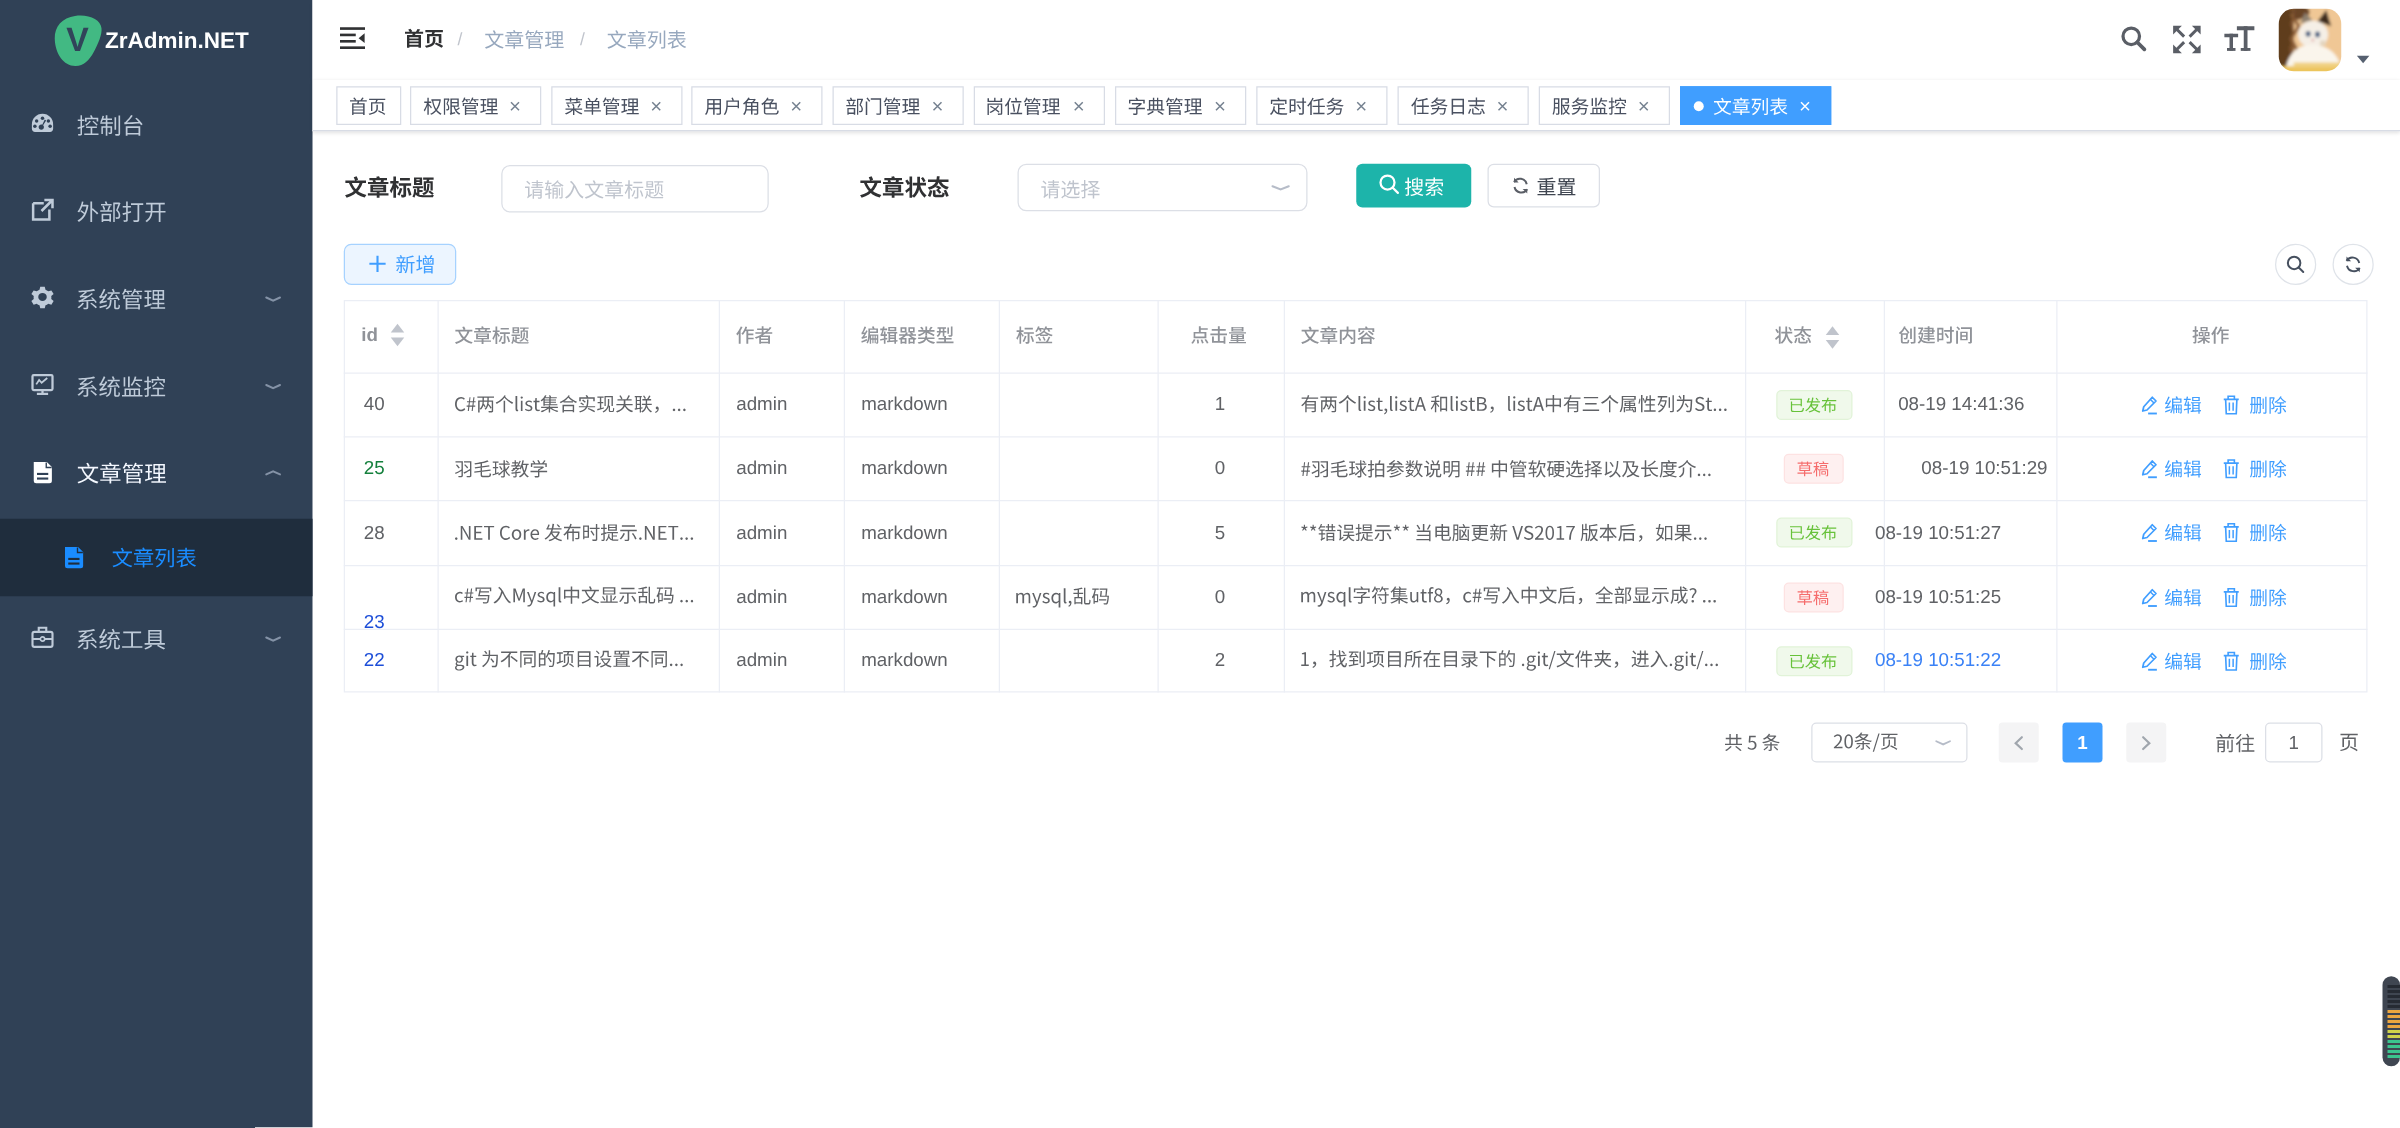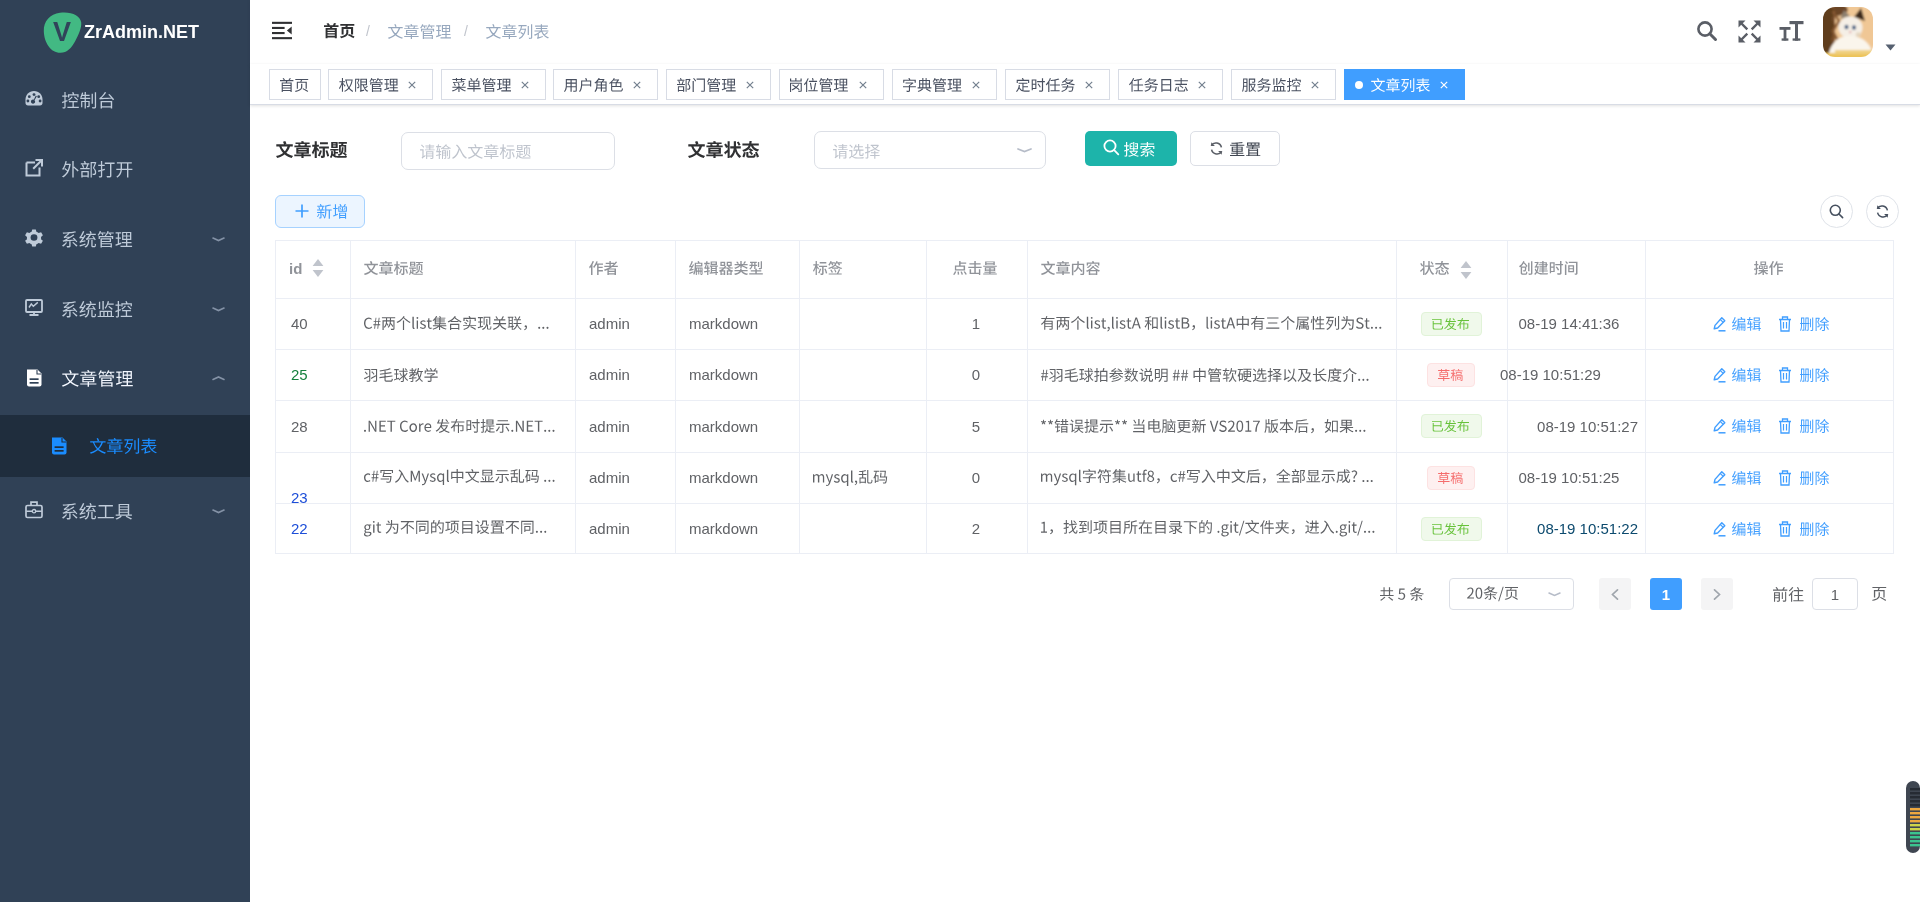--- a/index.html
+++ b/index.html
@@ -372,21 +372,21 @@
 <div style="position:absolute;left:589px;top:366.1px;font:15px 'Liberation Sans', sans-serif;color:#606266;line-height:17.2px;white-space:pre">admin</div>
 <div style="position:absolute;left:689px;top:366.1px;font:15px 'Liberation Sans', sans-serif;color:#606266;line-height:17.2px;white-space:pre">markdown</div>
 <div style="position:absolute;left:926px;top:366.1px;font:15px 'Liberation Sans', sans-serif;color:#606266;line-height:17.2px;white-space:pre;width:100px;text-align:center">0</div>
 <svg class="t" style="left:1041px;top:367.5px" width="328.5" height="15">
     <use href="#g43"></use>
   </svg>
 <div style="position:absolute;left:1427px;top:362.5px;width:48px;height:24px;background:#fef0f0;border:1px solid #fde2e2;border-radius:4px"></div>
 <svg class="t" style="left:1438px;top:368.5px" width="25.7" height="13.1">
     <use href="#g44"></use>
   </svg>
-<div style="position:absolute;left:1500px;top:366.1px;font:15px 'Liberation Sans', sans-serif;color:#606266;line-height:17.2px;white-space:pre;width:138px;text-align:left">08-19 10:51:29</div>
+<div style="position:absolute;left:1500px;top:366.1px;font:15px 'Liberation Sans', sans-serif;color:#606266;line-height:17.2px;white-space:pre;width:138px;text-align:right">08-19 10:51:29</div>
 <svg style="position:absolute;left:1713px;top:366.5px;overflow:visible" width="15" height="16" viewBox="0 0 15 16">
     <path d="M8.8 1.8 L11.8 4.8 L4.6 12 L1.2 12.8 L2 9.4 Z" stroke="#409eff" stroke-width="1.4" fill="none" stroke-linejoin="round"></path>
     <path d="M7.2 3.4 L10.2 6.4" stroke="#409eff" stroke-width="1.2"></path>
     <path d="M5.5 14.8 L12.5 14.8" stroke="#409eff" stroke-width="1.5"></path>
   </svg>
 <svg class="t" style="left:1732px;top:367.6px" width="29.8" height="14.9">
     <use href="#g40"></use>
   </svg>
 <svg style="position:absolute;left:1778px;top:366.5px;overflow:visible" width="14" height="16" viewBox="0 0 14 16">
     <path d="M1 3.5 L13 3.5 M4.5 3 L4.5 1 L9.5 1 L9.5 3 M2.5 3.5 L3 15 L11 15 L11.5 3.5" stroke="#409eff" stroke-width="1.3" fill="none"></path>
@@ -402,21 +402,21 @@
 <div style="position:absolute;left:589px;top:417.6px;font:15px 'Liberation Sans', sans-serif;color:#606266;line-height:17.2px;white-space:pre">admin</div>
 <div style="position:absolute;left:689px;top:417.6px;font:15px 'Liberation Sans', sans-serif;color:#606266;line-height:17.2px;white-space:pre">markdown</div>
 <div style="position:absolute;left:926px;top:417.6px;font:15px 'Liberation Sans', sans-serif;color:#606266;line-height:17.2px;white-space:pre;width:100px;text-align:center">5</div>
 <svg class="t" style="left:1041px;top:418.9px" width="325.4" height="15.3">
     <use href="#g46"></use>
   </svg>
 <div style="position:absolute;left:1421px;top:414px;width:61px;height:24px;background:#f0f9eb;border:1px solid #e1f3d8;border-radius:4px"></div>
 <svg class="t" style="left:1432px;top:420px" width="38" height="13.1">
     <use href="#g39"></use>
   </svg>
-<div style="position:absolute;left:1500px;top:417.6px;font:15px 'Liberation Sans', sans-serif;color:#606266;line-height:17.2px;white-space:pre;width:138px;text-align:right">08-19 10:51:27</div>
+<div style="position:absolute;left:1500px;top:417.6px;font:15px 'Liberation Sans', sans-serif;color:#606266;line-height:17.2px;white-space:pre;width:138px;text-align:left">08-19 10:51:27</div>
 <svg style="position:absolute;left:1713px;top:418px;overflow:visible" width="15" height="16" viewBox="0 0 15 16">
     <path d="M8.8 1.8 L11.8 4.8 L4.6 12 L1.2 12.8 L2 9.4 Z" stroke="#409eff" stroke-width="1.4" fill="none" stroke-linejoin="round"></path>
     <path d="M7.2 3.4 L10.2 6.4" stroke="#409eff" stroke-width="1.2"></path>
     <path d="M5.5 14.8 L12.5 14.8" stroke="#409eff" stroke-width="1.5"></path>
   </svg>
 <svg class="t" style="left:1732px;top:419.1px" width="29.8" height="14.9">
     <use href="#g40"></use>
   </svg>
 <svg style="position:absolute;left:1778px;top:418px;overflow:visible" width="14" height="16" viewBox="0 0 14 16">
     <path d="M1 3.5 L13 3.5 M4.5 3 L4.5 1 L9.5 1 L9.5 3 M2.5 3.5 L3 15 L11 15 L11.5 3.5" stroke="#409eff" stroke-width="1.3" fill="none"></path>
@@ -435,21 +435,21 @@
     <use href="#g48"></use>
   </svg>
 <div style="position:absolute;left:926px;top:469.1px;font:15px 'Liberation Sans', sans-serif;color:#606266;line-height:17.2px;white-space:pre;width:100px;text-align:center">0</div>
 <svg class="t" style="left:1041px;top:469.4px" width="332.7" height="17.3">
     <use href="#g49"></use>
   </svg>
 <div style="position:absolute;left:1427px;top:465.5px;width:48px;height:24px;background:#fef0f0;border:1px solid #fde2e2;border-radius:4px"></div>
 <svg class="t" style="left:1438px;top:471.5px" width="25.7" height="13.1">
     <use href="#g44"></use>
   </svg>
-<div style="position:absolute;left:1500px;top:469.1px;font:15px 'Liberation Sans', sans-serif;color:#606266;line-height:17.2px;white-space:pre;width:138px;text-align:center">08-19 10:51:25</div>
+<div style="position:absolute;left:1500px;top:469.1px;font:15px 'Liberation Sans', sans-serif;color:#606266;line-height:17.2px;white-space:pre;width:138px;">08-19 10:51:25</div>
 <svg style="position:absolute;left:1713px;top:469.5px;overflow:visible" width="15" height="16" viewBox="0 0 15 16">
     <path d="M8.8 1.8 L11.8 4.8 L4.6 12 L1.2 12.8 L2 9.4 Z" stroke="#409eff" stroke-width="1.4" fill="none" stroke-linejoin="round"></path>
     <path d="M7.2 3.4 L10.2 6.4" stroke="#409eff" stroke-width="1.2"></path>
     <path d="M5.5 14.8 L12.5 14.8" stroke="#409eff" stroke-width="1.5"></path>
   </svg>
 <svg class="t" style="left:1732px;top:470.6px" width="29.8" height="14.9">
     <use href="#g40"></use>
   </svg>
 <svg style="position:absolute;left:1778px;top:469.5px;overflow:visible" width="14" height="16" viewBox="0 0 14 16">
     <path d="M1 3.5 L13 3.5 M4.5 3 L4.5 1 L9.5 1 L9.5 3 M2.5 3.5 L3 15 L11 15 L11.5 3.5" stroke="#409eff" stroke-width="1.3" fill="none"></path>
@@ -465,21 +465,21 @@
 <div style="position:absolute;left:589px;top:520.1px;font:15px 'Liberation Sans', sans-serif;color:#606266;line-height:17.2px;white-space:pre">admin</div>
 <div style="position:absolute;left:689px;top:520.1px;font:15px 'Liberation Sans', sans-serif;color:#606266;line-height:17.2px;white-space:pre">markdown</div>
 <div style="position:absolute;left:926px;top:520.1px;font:15px 'Liberation Sans', sans-serif;color:#606266;line-height:17.2px;white-space:pre;width:100px;text-align:center">2</div>
 <svg class="t" style="left:1041px;top:520.3px" width="334.4" height="17.5">
     <use href="#g51"></use>
   </svg>
 <div style="position:absolute;left:1421px;top:516.5px;width:61px;height:24px;background:#f0f9eb;border:1px solid #e1f3d8;border-radius:4px"></div>
 <svg class="t" style="left:1432px;top:522.5px" width="38" height="13.1">
     <use href="#g39"></use>
   </svg>
-<div style="position:absolute;left:1500px;top:520.1px;font:15px 'Liberation Sans', sans-serif;color:#0c4a6e;line-height:17.2px;white-space:pre;width:138px;text-align:right">08-19 10:51:22</div>
+<div style="position:absolute;left:1500px;top:520.1px;font:15px 'Liberation Sans', sans-serif;color:#3b82f6;line-height:17.2px;white-space:pre;width:138px;text-align:left">08-19 10:51:22</div>
 <svg style="position:absolute;left:1713px;top:520.5px;overflow:visible" width="15" height="16" viewBox="0 0 15 16">
     <path d="M8.8 1.8 L11.8 4.8 L4.6 12 L1.2 12.8 L2 9.4 Z" stroke="#409eff" stroke-width="1.4" fill="none" stroke-linejoin="round"></path>
     <path d="M7.2 3.4 L10.2 6.4" stroke="#409eff" stroke-width="1.2"></path>
     <path d="M5.5 14.8 L12.5 14.8" stroke="#409eff" stroke-width="1.5"></path>
   </svg>
 <svg class="t" style="left:1732px;top:521.6px" width="29.8" height="14.9">
     <use href="#g40"></use>
   </svg>
 <svg style="position:absolute;left:1778px;top:520.5px;overflow:visible" width="14" height="16" viewBox="0 0 14 16">
     <path d="M1 3.5 L13 3.5 M4.5 3 L4.5 1 L9.5 1 L9.5 3 M2.5 3.5 L3 15 L11 15 L11.5 3.5" stroke="#409eff" stroke-width="1.3" fill="none"></path>

